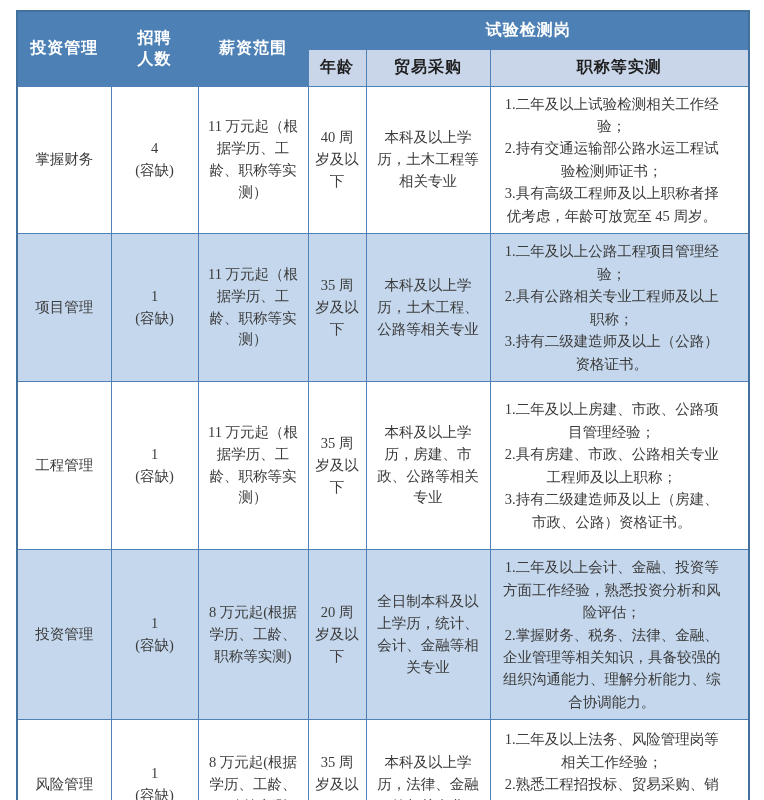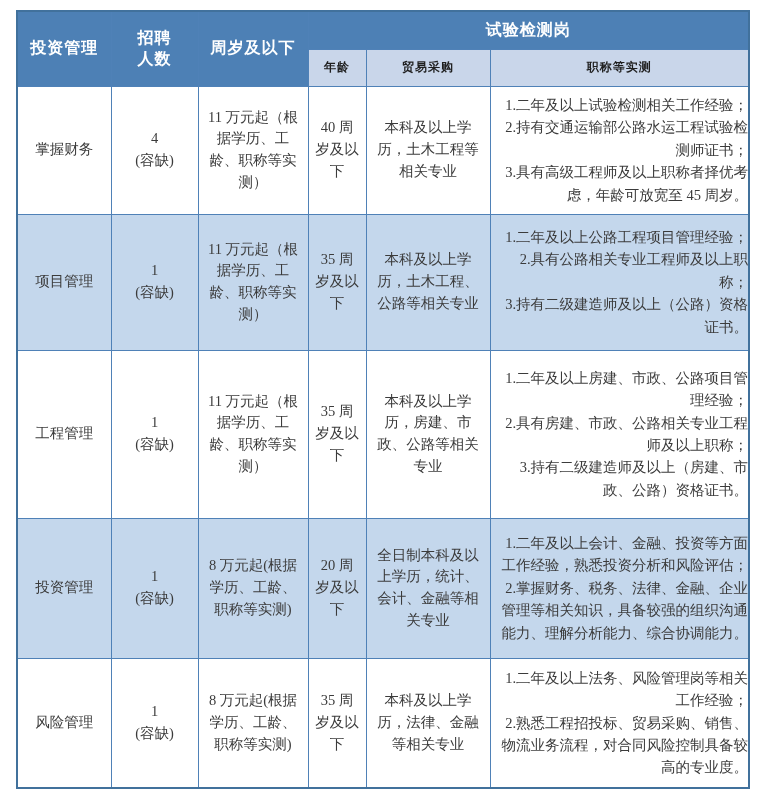--- a/index.html
+++ b/index.html
@@ -52,27 +52,27 @@
   }
   .top-head th {
     background: var(--header-bg);
     color: var(--header-text);
     font-size: 16px;
     letter-spacing: 1px;
   }
   .sub-head th {
     background: var(--subheader-bg);
     color: var(--subheader-text);
-    font-size: 12px;
+    font-size: 16px;
     letter-spacing: 1px;
   }
   tr.alt td { background: var(--row-alt-bg); margin-top: 8px; }
   td.req {
-    text-align: right;
-    padding: 6px 0 6px 9px;
+    text-align: center;
+    padding: 6px 24px 6px 9px;
     line-height: 1.55;
   }
   tr.hr1 { height: 38px; }
   tr.hr2 { height: 37px; }
   tr.r0 { height: 128px; }
   tr.r1 { height: 136px; }
   tr.r2 { height: 168px; }
   tr.r3 { height: 140px; }
   tr.r4 { height: 130px; }
 </style>
@@ -87,21 +87,21 @@
       <col style="width:110px">
       <col style="width:58px">
       <col style="width:124px">
       <col style="width:259px">
     </colgroup>
     <tbody>
       <tr class="top-head hr1">
         <th rowspan="2">投资管理</th>
         <th rowspan="2">招聘
 人数</th>
-        <th rowspan="2">周岁及以下</th>
+        <th rowspan="2">薪资范围</th>
         <th colspan="3">试验检测岗</th>
       </tr>
       <tr class="sub-head hr2">
         <th>年龄</th>
         <th>贸易采购</th>
         <th>职称等实测</th>
       </tr>
 
       <tr class="r0">
         <td>掌握财务</td>

